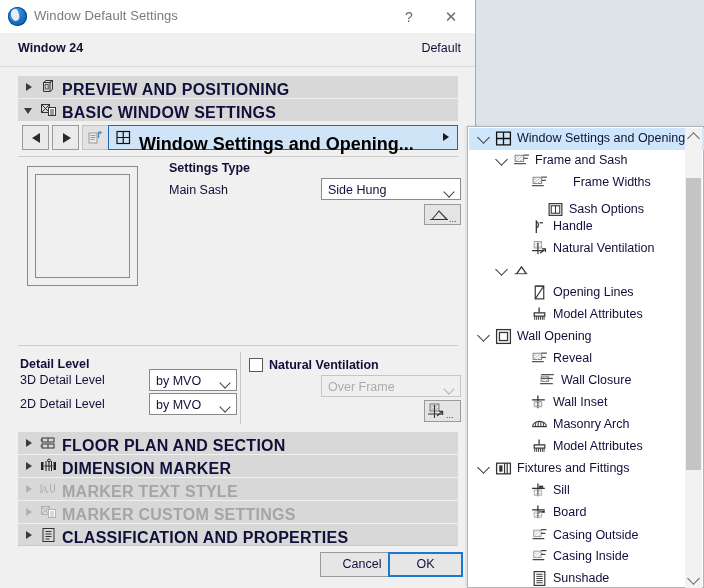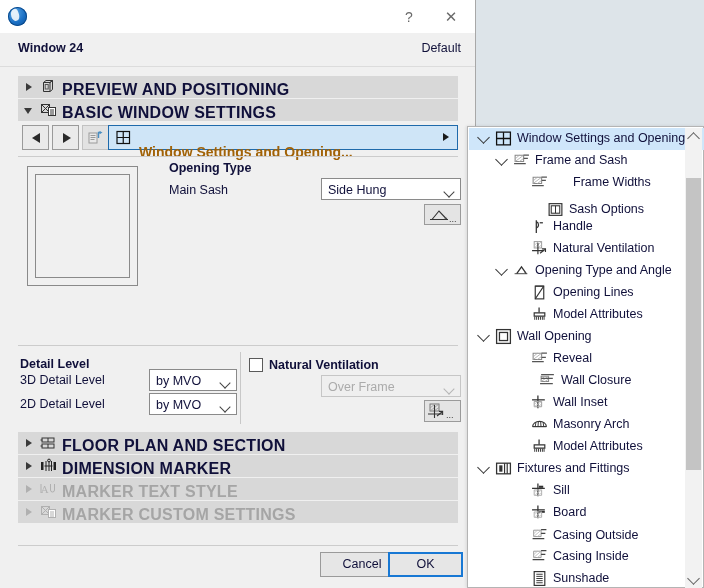--- a/index.html
+++ b/index.html
@@ -56,21 +56,21 @@
     border:1px solid #9a9a9a;box-sizing:border-box;}
   .tbtn.flat{background:#e2e2e2;border-color:#c2c2c2;}
   .tri-l{position:absolute;left:9px;top:7px;width:0;height:0;border-top:5px solid transparent;
     border-bottom:5px solid transparent;border-right:8px solid #2a2a2a;}
   .tri-r{position:absolute;left:10px;top:7px;width:0;height:0;border-top:5px solid transparent;
     border-bottom:5px solid transparent;border-left:8px solid #2a2a2a;}
 
   .combo{position:absolute;left:108px;top:125px;width:350px;height:25px;background:#cfe5f7;
     border:1px solid #1f6aab;box-sizing:border-box;}
   .combo .gico{position:absolute;left:7px;top:4px;width:15px;height:15px;}
-  .combo .ctxt{position:absolute;left:30px;top:18px;font-size:14px;font-weight:bold;color:#a16207;}
+  .combo .ctxt{position:absolute;left:30px;top:8px;font-size:18px;font-weight:bold;color:#000000;}
   .combo .cchev{position:absolute;right:8px;top:7px;width:0;height:0;
     border-top:4px solid transparent;border-bottom:4px solid transparent;border-left:6px solid #1a1a1a;}
 
   .divline{position:absolute;left:18px;width:440px;height:1px;background:#cccccc;}
 
   
   .prevbox{position:absolute;left:27px;top:166px;width:111px;height:120px;
     background:#f0f0f0;border:1px solid #8a8a8a;box-sizing:border-box;}
   .prevbox:after{content:"";position:absolute;left:7px;top:7px;right:7px;bottom:7px;
     border:1px solid #8a8a8a;}
@@ -124,20 +124,21 @@
 <body>
 
 <div class="root">
 
   <div class="desk-tri"></div>
 
   <div class="dialog">
 
     <div class="titlebar">
       <div class="tb-logo"></div>
+      <div class="tb-title">Window Default Settings</div>
       <div class="tb-help">?</div>
       <div class="tb-close">✕</div>
     </div>
 
     <div class="hdr">
       <div class="hdr-name">Window  24</div>
       <div class="hdr-right">Default</div>
     </div>
 
     <div class="sect" style="top:76px">
@@ -189,21 +190,21 @@
         </svg>
       </span>
       <span class="ctxt">Window Settings and Opening...</span>
       <span class="cchev"></span>
     </div>
 
     <div class="divline" style="top:156px"></div>
 
     <div class="prevbox"></div>
 
-    <div class="fl b" style="left:169px;top:161px">Opening Type</div>
+    <div class="fl b" style="left:169px;top:161px">Settings Type</div>
     <div class="fl" style="left:169px;top:183px">Main Sash</div>
 
     <div class="sel" style="left:321px;top:178px;width:140px;height:22px">
       <span class="t">Side Hung</span>
       <span class="chv"></span>
     </div>
 
     <div class="ibtn" style="left:424px;top:204px;width:37px;height:21px">
       <svg width="34" height="18" viewBox="0 0 34 18" style="margin:1px 0 0 1px">
         <path d="M4 13.5 h18" stroke="#333" stroke-width="1"></path>
@@ -292,20 +293,30 @@
         <svg width="17" height="16" viewBox="0 0 17 16">
           <rect x="1.5" y="2.5" width="8" height="8" fill="none" stroke="#b0b0b0" stroke-width="1"></rect>
           <path d="M1.5 2.5 L9.5 10.5 M9.5 2.5 L1.5 10.5" stroke="#b0b0b0" stroke-width="1"></path>
           <rect x="8.5" y="5.5" width="7" height="8" fill="#fff" stroke="#b0b0b0" stroke-width="1"></rect>
           <path d="M10 8 h4 M10 10 h4 M10 12 h4" stroke="#b0b0b0" stroke-width="1"></path>
         </svg>
       </span>
       <span class="lbl">MARKER CUSTOM SETTINGS</span>
     </div>
 
+    <div class="sect" style="top:524px">
+      <span class="arw arw-r"></span>
+      <span class="ico">
+        <svg width="17" height="16" viewBox="0 0 17 16">
+          <rect x="3" y="1.5" width="11" height="13" fill="none" stroke="#333" stroke-width="1"></rect>
+          <path d="M5.5 4.5 h6 M5.5 7 h6 M5.5 9.5 h6 M5.5 12 h4" stroke="#333" stroke-width="1"></path>
+        </svg>
+      </span>
+      <span class="lbl">CLASSIFICATION AND PROPERTIES</span>
+    </div>
 
     <div class="divline" style="top:545px"></div>
 
     <div class="fbtn" style="left:320px;width:84px">Cancel</div>
     <div class="fbtn primary" style="left:388px;width:75px">OK</div>
 
   </div>
 
   <div class="treepanel">
 
@@ -469,21 +480,20 @@
           </span>
           <span class="tlbl" style="left: 84px;">Natural Ventilation</span>
         </div>
         <div class="trow" style="top: 133px;">
           <span class="tchev" style="left: 28px; top: 5px;"></span>
           <span class="ticon" style="left: 44px;">
             <svg width="17" height="17" viewBox="0 0 16 16">
               <use href="#i-opening-angle"></use>
             </svg>
           </span>
-          <span class="tlbl" style="left: 66px;">Opening Type and Angle</span>
         </div>
         <div class="trow" style="top: 155px;">
           <span class="ticon" style="left: 62px;">
             <svg width="17" height="17" viewBox="0 0 16 16">
               <use href="#i-opening-lines"></use>
             </svg>
           </span>
           <span class="tlbl" style="left: 84px;">Opening Lines</span>
         </div>
         <div class="trow" style="top: 177px;">

